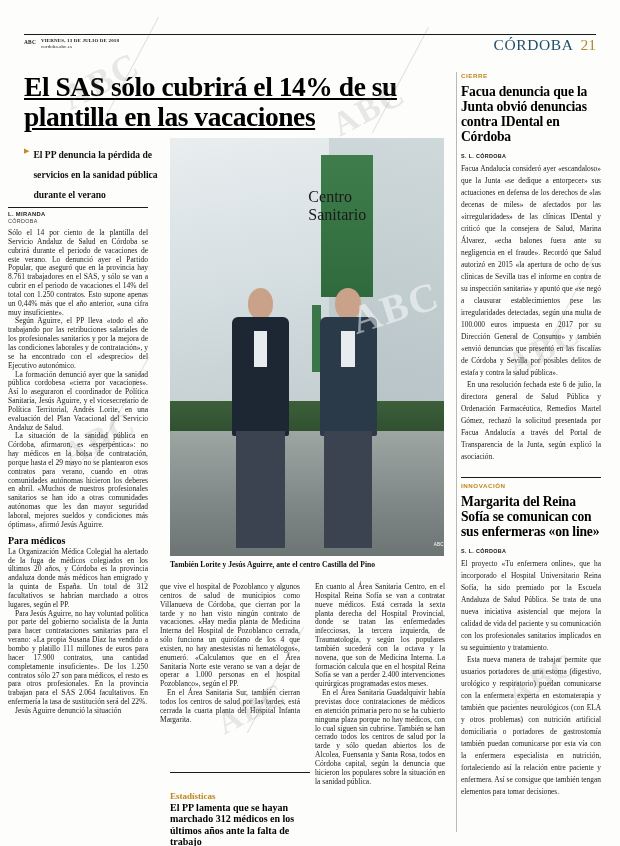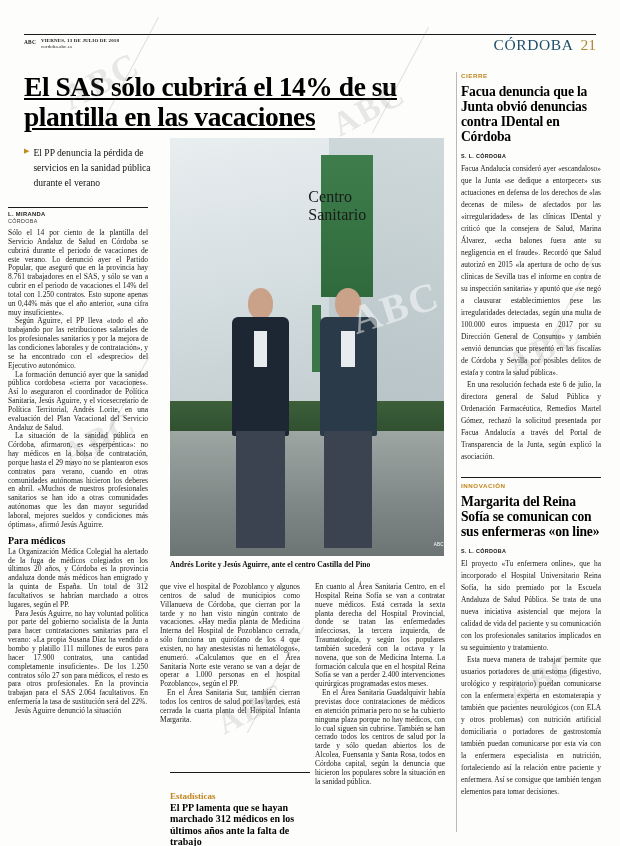--- a/index.html
+++ b/index.html
@@ -121,22 +121,23 @@
   }
   .kicker-arrow {
     color: #c68a1e;
     font-size: 7px;
     line-height: 12px;
     flex: 0 0 auto;
   }
   .kicker-text {
     font-family: "Liberation Serif", serif;
     font-size: 9.6px;
-    line-height: 15px;
+    line-height: 20px;
     color: #111;
+    font-weight: bold;
   }
 
   
   .photo {
     position: absolute;
     left: 170px;
     top: 138px;
     width: 274px;
     height: 418px;
     overflow: hidden;
@@ -416,21 +417,21 @@
     <div class="man m2">
       <div class="head"></div>
       <div class="torso">
           <div class="shirt"></div>
         </div>
       <div class="legs"></div>
     </div>
     <span class="watermark">ABC</span>
   </div>
   <div class="photo-credit">ABC</div>
-  <div class="caption">Andrés Lorite y Jesús Aguirre, ante el centro Castilla del Pino</div>
+  <div class="caption">También Lorite y Jesús Aguirre, ante el centro Castilla del Pino</div>
 
   <div class="col" id="col1">
     <div class="byline">
       <span class="author">L. MIRANDA</span>
       <span class="city">CÓRDOBA</span>
     </div>
     <p class="first">Sólo el 14 por ciento de la plantilla del Servicio Andaluz de Salud en Córdoba se cubrirá durante el periodo de vacaciones de este verano. Lo denunció ayer el Partido Popular, que aseguró que en la provincia hay 8.761 trabajadores en el SAS, y sólo se van a cubrir en el periodo de vacaciones el 14% del total con 1.250 contratos. Esto supone apenas un 0,44% más que el año anterior, «una cifra muy insuficiente».</p>
     <p>Según Aguirre, el PP lleva «todo el año trabajando por las retribuciones salariales de los profesionales sanitarios y por la mejora de las condiciones laborales y de contratación», y se ha encontrado con el «desprecio» del Ejecutivo autonómico.</p>
     <p>La formación denunció ayer que la sanidad pública cordobesa «cierra por vacaciones». Así lo aseguraron el coordinador de Política Sanitaria, Jesús Aguirre, y el vicesecretario de Política Territorial, Andrés Lorite, en una evaluación del Plan Vacacional del Servicio Andaluz de Salud.</p>
     <p>La situación de la sanidad pública en Córdoba, afirmaron, es «esperpéntica»: no hay médicos en la bolsa de contratación, porque hasta el 29 mayo no se plantearon esos contratos para verano, cuando en otras comunidades autónomas hicieron los deberes en abril. «Muchos de nuestros profesionales sanitarios se han ido a otras comunidades autónomas que les dan mayor seguridad laboral, mejores sueldos y condiciones más óptimas», afirmó Jesús Aguirre.</p>

